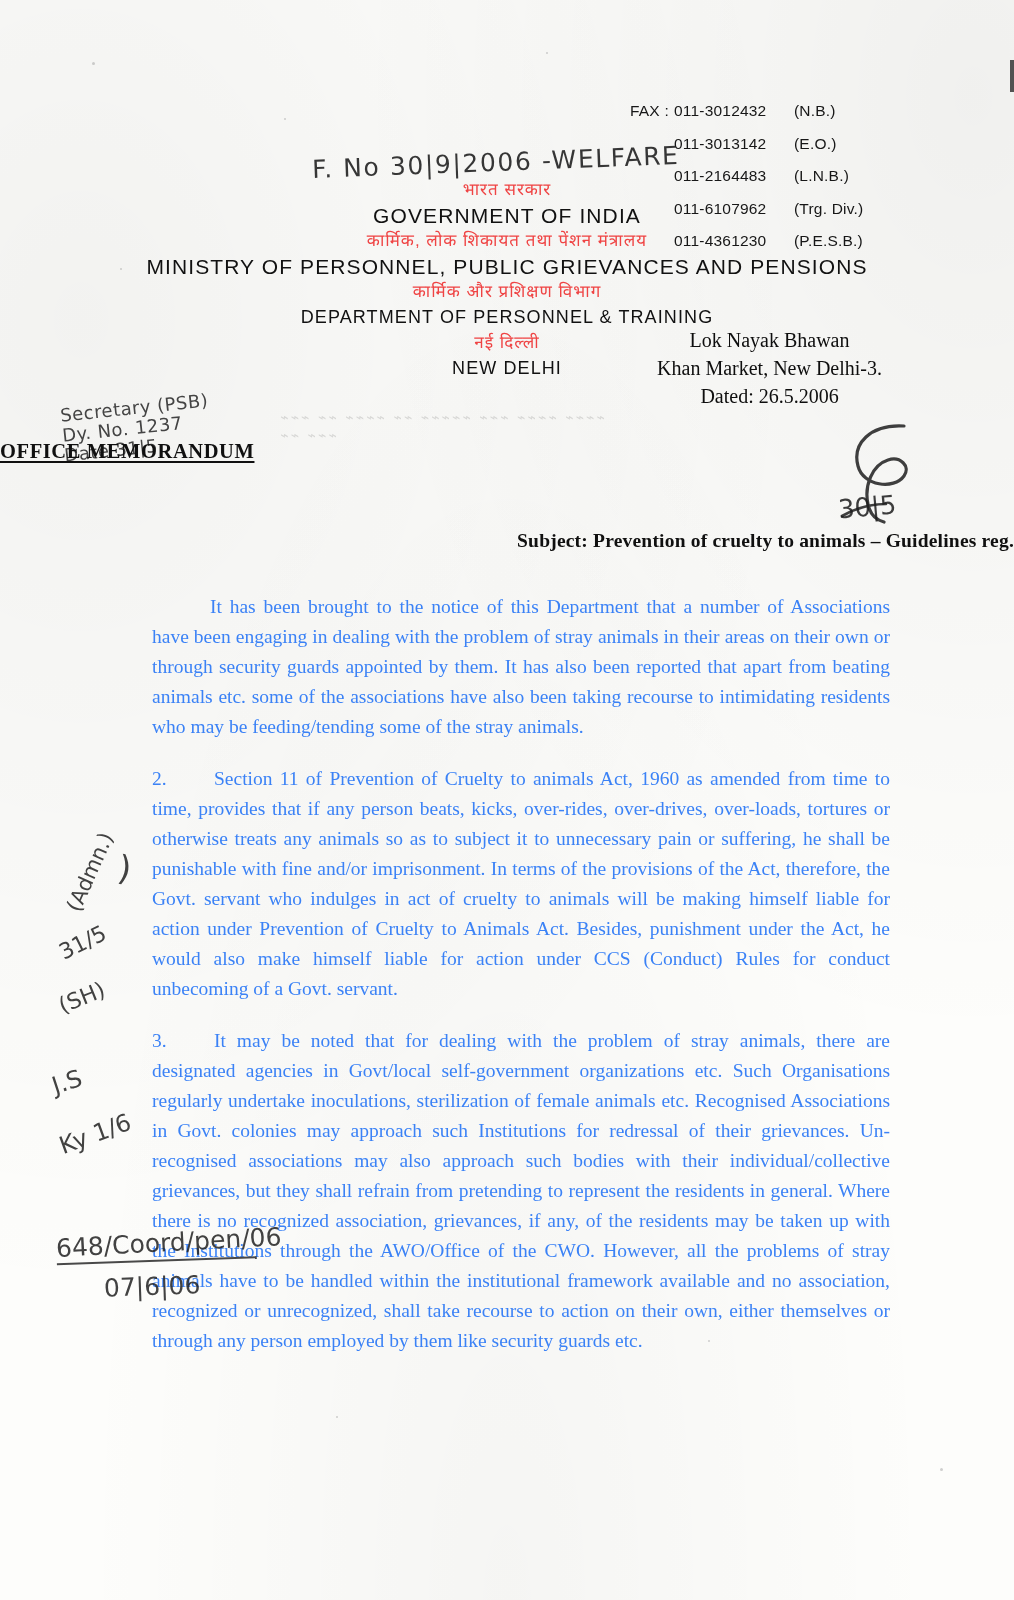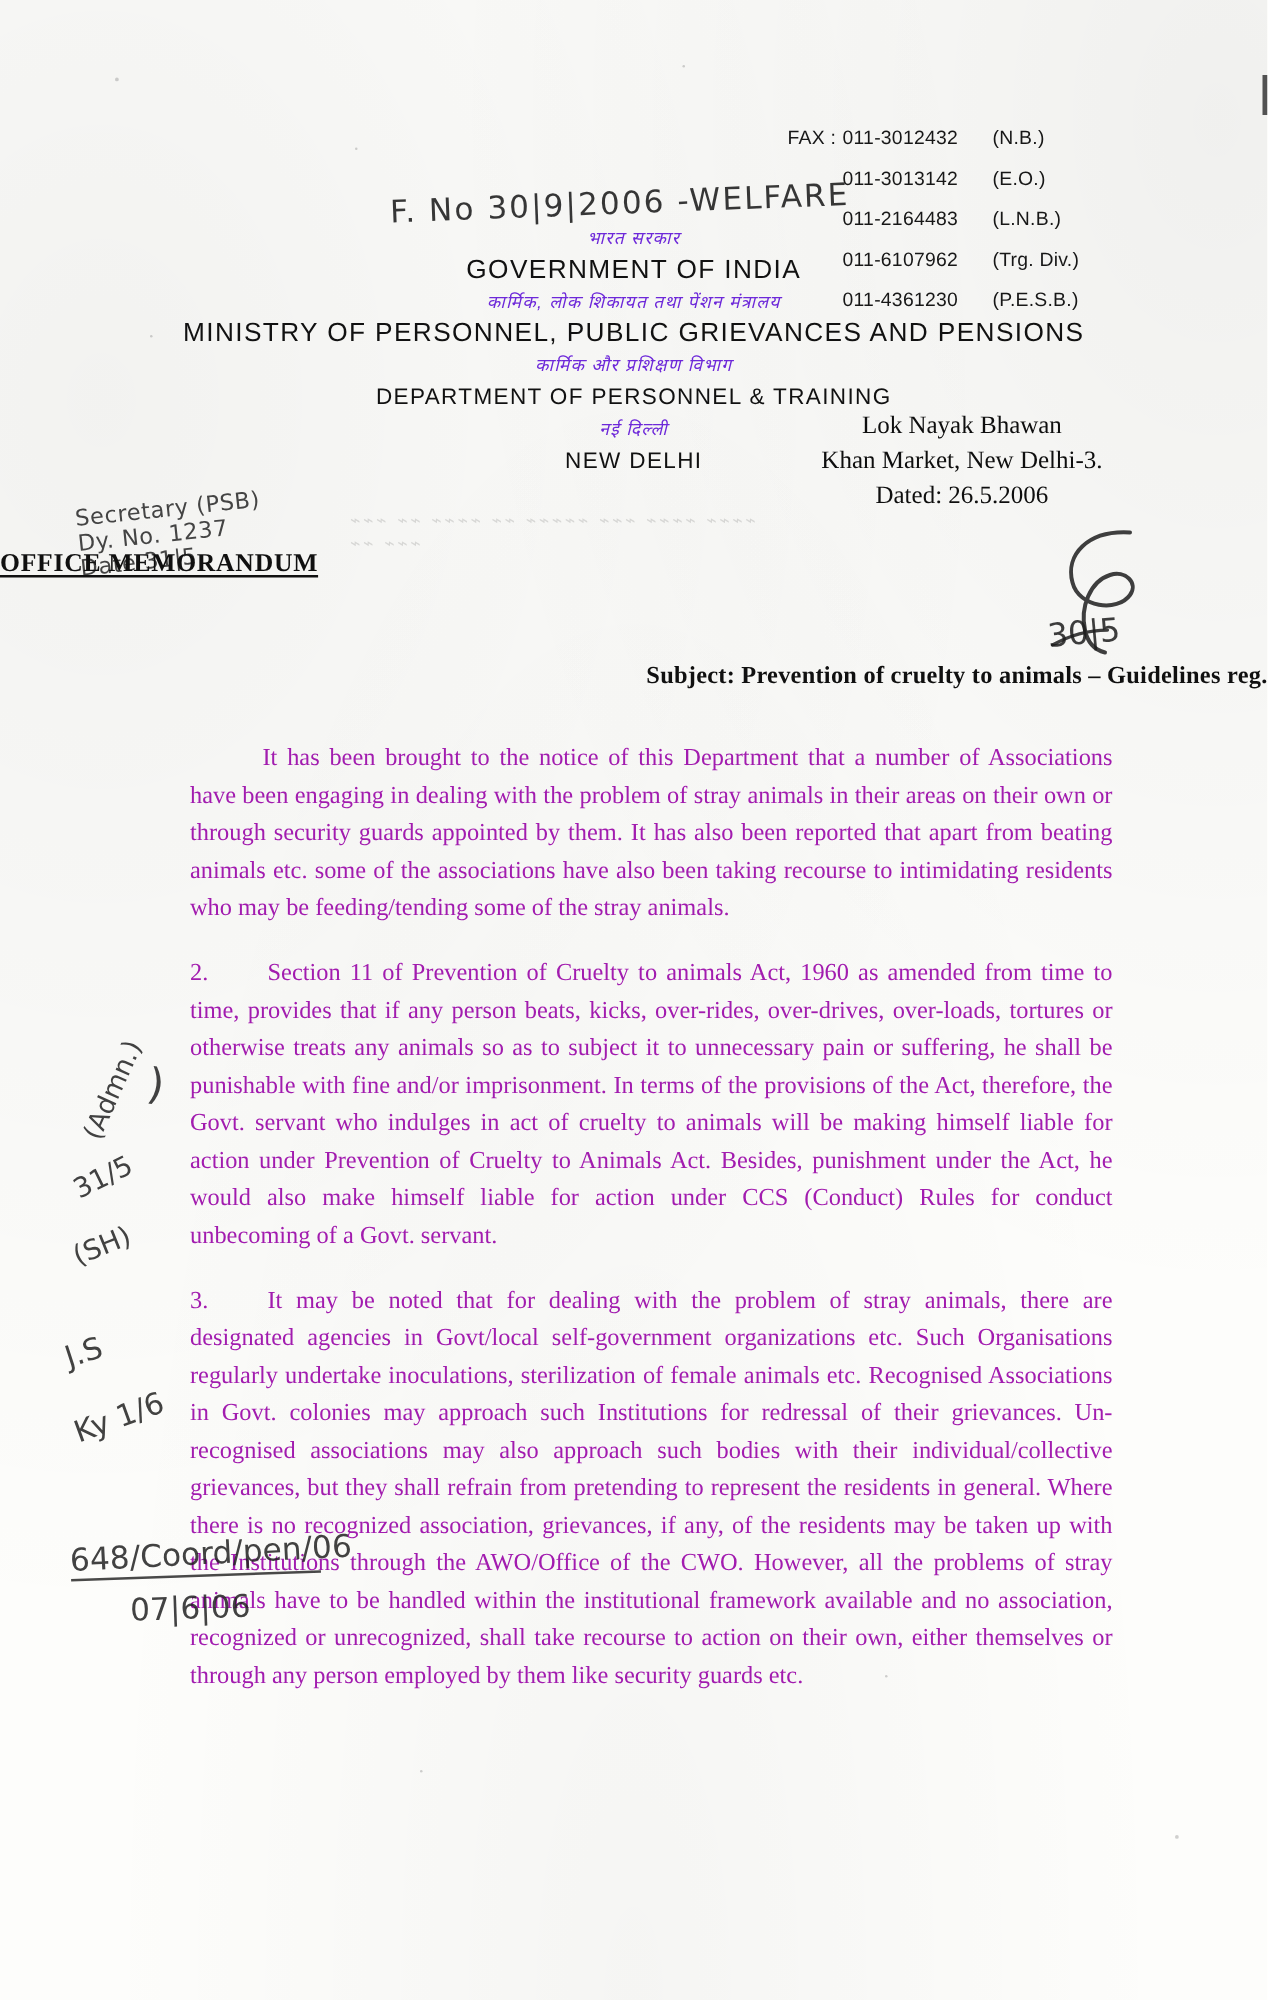--- a/index.html
+++ b/index.html
@@ -77,25 +77,24 @@
   
   .masthead {
     position: absolute;
     left: 0;
     right: 0;
     top: 178px;
     text-align: center;
   }
   .hindi {
     font-family: "Liberation Sans", sans-serif;
-    font-size: 14px;
+    font-size: 17px;
     letter-spacing: 1px;
     line-height: 24px;
-    color: #6d28d9;
-    font-style: italic;
+    color: #ef4444;
   }
   .english {
     font-family: "Liberation Sans", sans-serif;
     font-size: 21px;
     letter-spacing: 1.1px;
     line-height: 27px;
     color: #111;
   }
   .english.small { font-size: 18px; }
 
@@ -171,21 +170,21 @@
 
   
   .body {
     position: absolute;
     left: 152px;
     top: 592px;
     width: 738px;
     font-size: 19.5px;
     line-height: 30px;
     text-align: justify;
-    color: #a21caf;
+    color: #3b82f6;
   }
   .para { margin-bottom: 22px; position: relative; }
   .para .indent { display: inline-block; width: 58px; }
   .para-num {
     position: absolute;
     left: 0;
     top: 0;
   }
   .para.numbered { padding-left: 0; }
   .para.numbered .first-line-pad { display: inline-block; width: 62px; }

